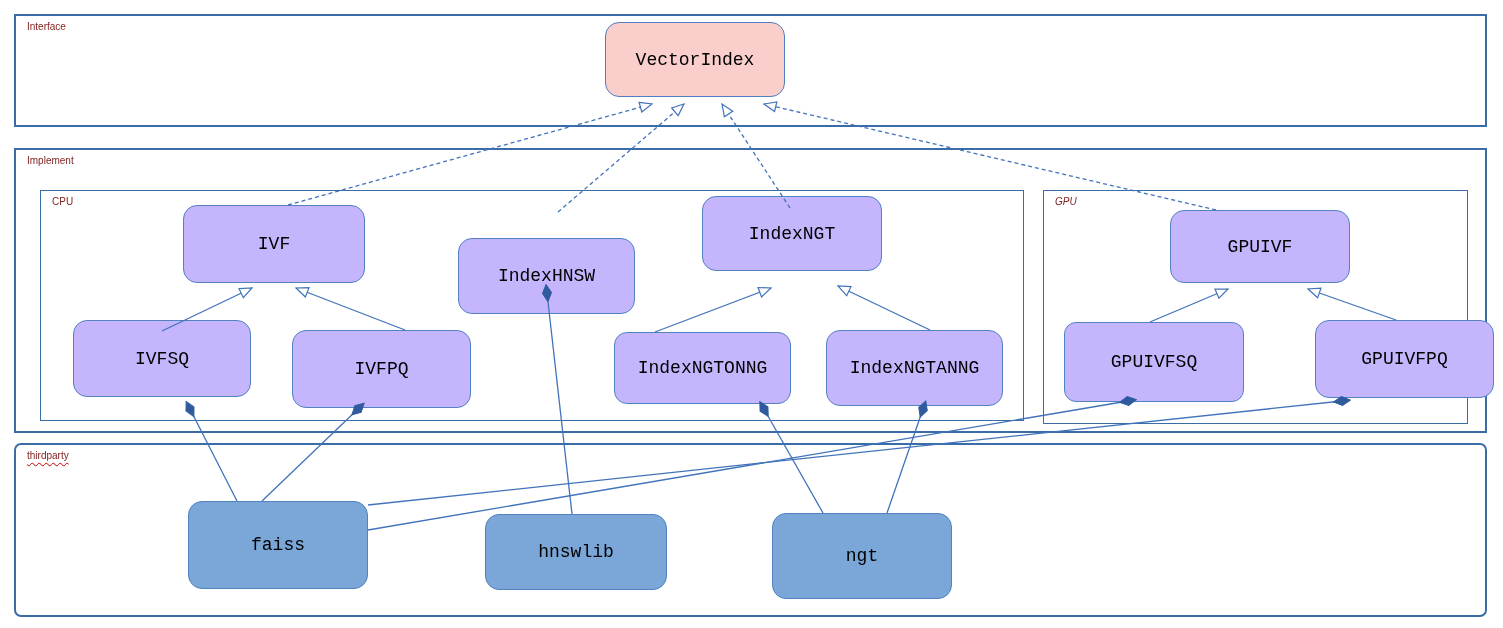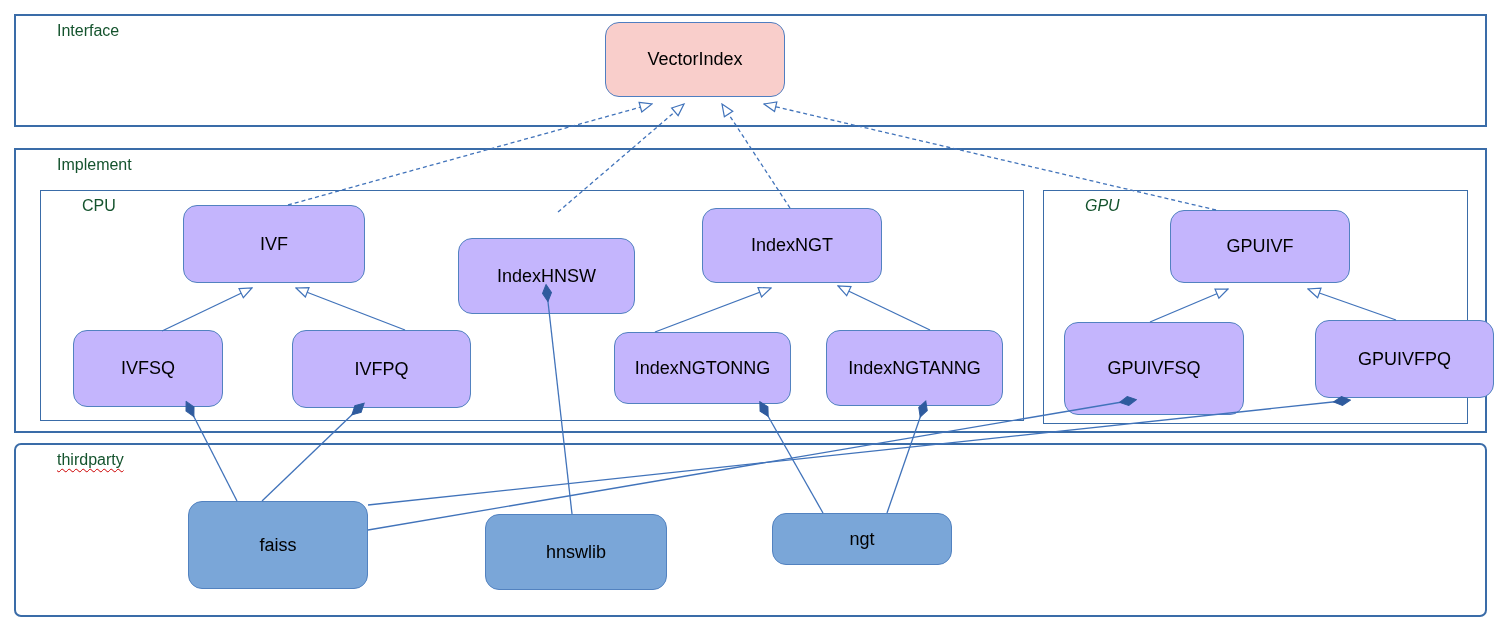--- a/index.html
+++ b/index.html
@@ -8,28 +8,28 @@
     background:#ffffff; font-family:"Liberation Sans", sans-serif;
   }
   
   .container {
     position:absolute; background:transparent; box-sizing:border-box;
   }
   .band   { border:2px solid #3a6ca8; }
   .subbox { border:1.5px solid #3a6ca8; }
   .container-label {
     position:absolute; top:5px; left:11px;
-    font-size:16px; color:#14532d; line-height:1.2;margin-left:30px;
+    font-size:10px; color:#7f1d1d; line-height:1.2;
   }
   .squiggle { text-decoration: underline wavy #cc0000 1px; text-underline-offset:3px; }
   
   .node {
     position:absolute; box-sizing:border-box;
     display:flex; align-items:center; justify-content:center;
-    border-radius:14px; font-family:Liberation Sans, sans-serif;
+    border-radius:14px; font-family:Liberation Mono, monospace;
     font-size:18px; color:#000; text-align:center;
   }
   .green { background:#c4b5fd; border:1.5px solid #5282c0; }
   .blue  { background:#7aa6d8; border:1.5px solid #5282c0; }
   .pink  { background:#f9cecb; border:1.5px solid #4f7ec1; }
   
   #edges {
     position:absolute; left:0; top:0; width:1503px; height:628px;
     pointer-events:none; z-index:5;
   }
@@ -58,41 +58,41 @@
 <div class="container band" style="left:14px; top:443px; width:1473px; height:174px;border-radius:7px;">
   <span class="container-label squiggle">thirdparty</span>
 </div>
 
 <div class="node pink" style="left:605px; top:22px;  width:180px; height:75px;">VectorIndex</div>
 
 <div class="node green" style="left:183px; top:205px; width:182px; height:78px;">IVF</div>
 
 <div class="node green" style="left:458px; top:212px; width:177px; height:76px;margin-top:26px;">IndexHNSW</div>
 
-<div class="node green" style="left:702px; top:208px; width:180px; height:75px;">IndexNGT</div>
+<div class="node green" style="left:702px; top:196px; width:180px; height:75px;">IndexNGT</div>
 
 <div class="node green" style="left:1170px; top:210px; width:180px; height:73px;">GPUIVF</div>
 
-<div class="node green" style="left:73px;  top:330px; width:150px; height:77px;">IVFSQ</div>
+<div class="node green" style="left:73px;  top:320px; width:178px; height:77px;">IVFSQ</div>
 
 <div class="node green" style="left:292px; top:330px; width:179px; height:78px;">IVFPQ</div>
 
-<div class="node green" style="left:614px; top:332px; width:177px; height:72px;">IndexNGTONNG</div>
+<div class="node green" style="left:614px; top:332px; width:177px; height:72px;border-radius:13px;">IndexNGTONNG</div>
 
 <div class="node green" style="left:826px; top:330px; width:177px; height:76px;">IndexNGTANNG</div>
 
-<div class="node green" style="left:1064px; top:322px; width:180px; height:93px;">GPUIVFSQ</div>
+<div class="node green" style="left:1064px; top:322px; width:180px; height:80px;border-radius:12px;">GPUIVFSQ</div>
 
 <div class="node green" style="left:1267px; top:320px; width:179px; height:78px;margin-left:48px;">GPUIVFPQ</div>
 
 <div class="node blue" style="left:188px; top:501px; width:180px; height:88px;">faiss</div>
 
 <div class="node blue" style="left:485px; top:514px; width:182px; height:76px;">hnswlib</div>
 
-<div class="node blue" style="left:772px; top:513px; width:180px; height:52px;">ngt</div>
+<div class="node blue" style="left:772px; top:513px; width:180px; height:86px;">ngt</div>
 
 <svg id="edges" viewBox="0 0 1503 628" xmlns="http://www.w3.org/2000/svg">
   <defs>
     <marker id="mTri" markerWidth="15" markerHeight="13" refX="13.5" refY="6.5" orient="auto" markerUnits="userSpaceOnUse">
       <path d="M1.5,1.5 L13.5,6.5 L1.5,11.5 Z" fill="#ffffff" stroke="#4173ba" stroke-width="1.2"></path>
     </marker>
     <marker id="mDia" markerWidth="19" markerHeight="11" refX="9.5" refY="5.5" orient="auto" markerUnits="userSpaceOnUse">
       <path d="M1,5.5 L9.5,1 L18,5.5 L9.5,10 Z" fill="#2f5b9e" stroke="#2f5b9e"></path>
     </marker>
   </defs>

